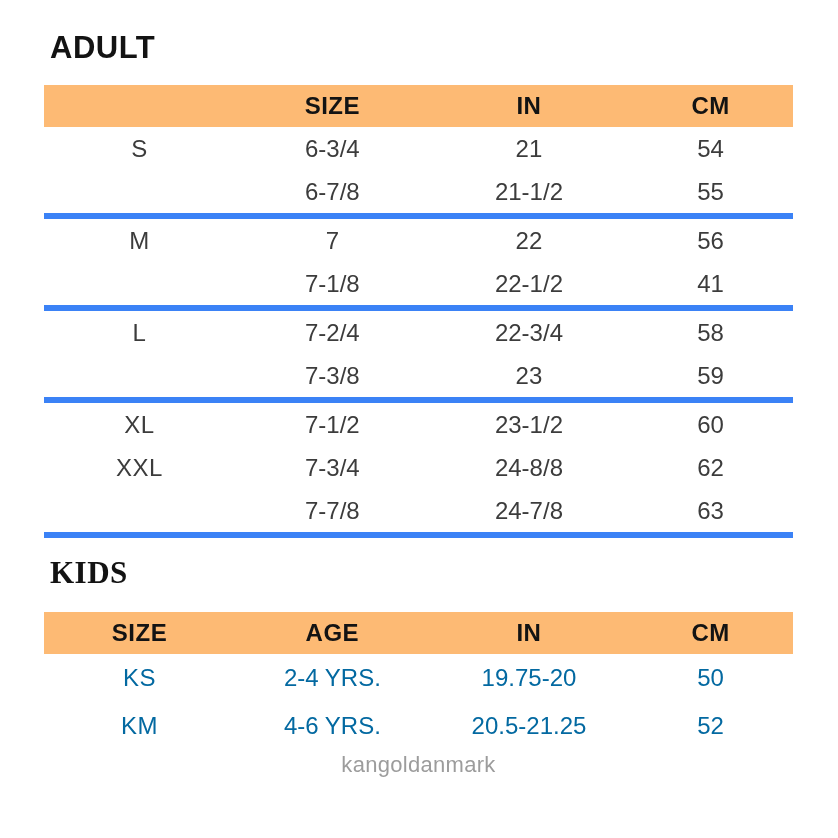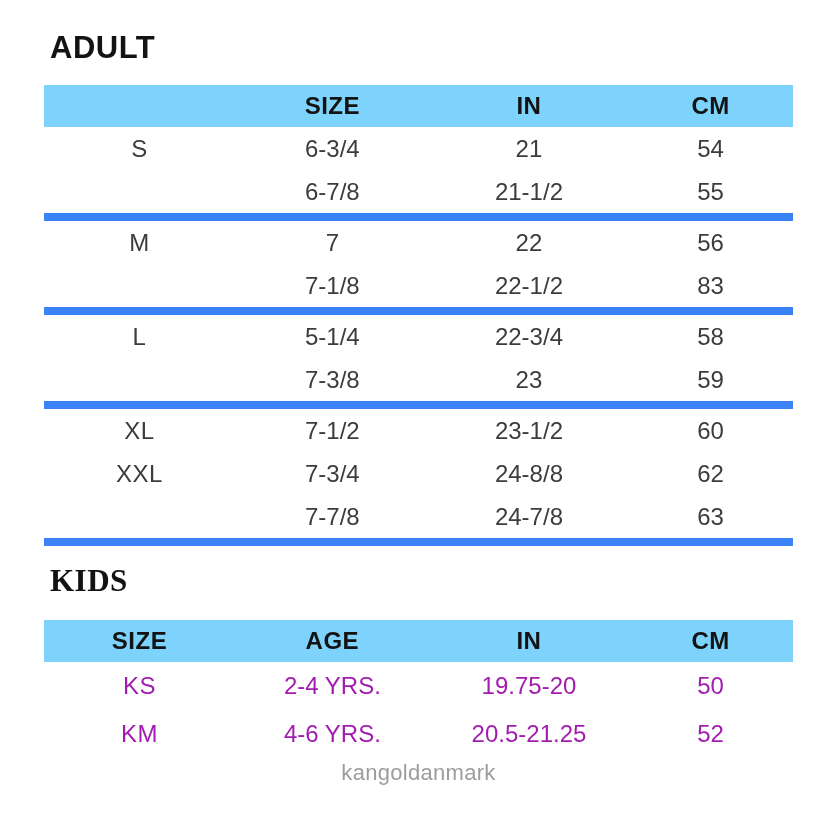--- a/index.html
+++ b/index.html
@@ -31,21 +31,21 @@
     width: 749px;
     border-collapse: collapse;
     table-layout: fixed;
   }
   table.chart col.c1 { width: 25.5%; }
   table.chart col.c2 { width: 26.0%; }
   table.chart col.c3 { width: 26.5%; }
   table.chart col.c4 { width: 22.0%; }
 
   table.chart th {
-    background: #7dd3fc;
+    background: #fdba74;
     height: 42px;
     font-size: 24px;
     font-weight: 700;
     letter-spacing: 0.5px;
     color: #131313;
     text-align: center;
     padding: 0;
   }
   table.adult td {
     height: 43px;
@@ -55,30 +55,30 @@
     font-weight: 300;
     color: #3c3c3c;
     padding: 0;
   }
   table.kids td {
     height: 48px;
     text-align: center;
     vertical-align: middle;
     font-size: 24px;
     font-weight: 300;
-    color: #a21caf;
+    color: #0369a1;
     padding: 0;
   }
   td.size-label {
     font-weight: 700;
     font-size: 23px;
     color: #131313;
     letter-spacing: 0.5px;
   }
-  tr.group-end td { border-bottom: 8px solid #3b82f6; }
+  tr.group-end td { border-bottom: 6px solid #3b82f6; }
 
   .watermark {
     margin-top: 2px;
     text-align: center;
     font-size: 22px;
     font-weight: 300;
     color: #9c9c9c;
     letter-spacing: 0.3px;
   }
 </style>
@@ -120,25 +120,25 @@
       <tr>
         <td class="size-label">M</td>
         <td>7</td>
         <td>22</td>
         <td>56</td>
       </tr>
       <tr class="group-end">
         <td></td>
         <td>7-1/8</td>
         <td>22-1/2</td>
-        <td>83</td>
+        <td>41</td>
       </tr>
       <tr>
         <td class="size-label">L</td>
-        <td>5-1/4</td>
+        <td>7-2/4</td>
         <td>22-3/4</td>
         <td>58</td>
       </tr>
       <tr class="group-end">
         <td></td>
         <td>7-3/8</td>
         <td>23</td>
         <td>59</td>
       </tr>
       <tr>

